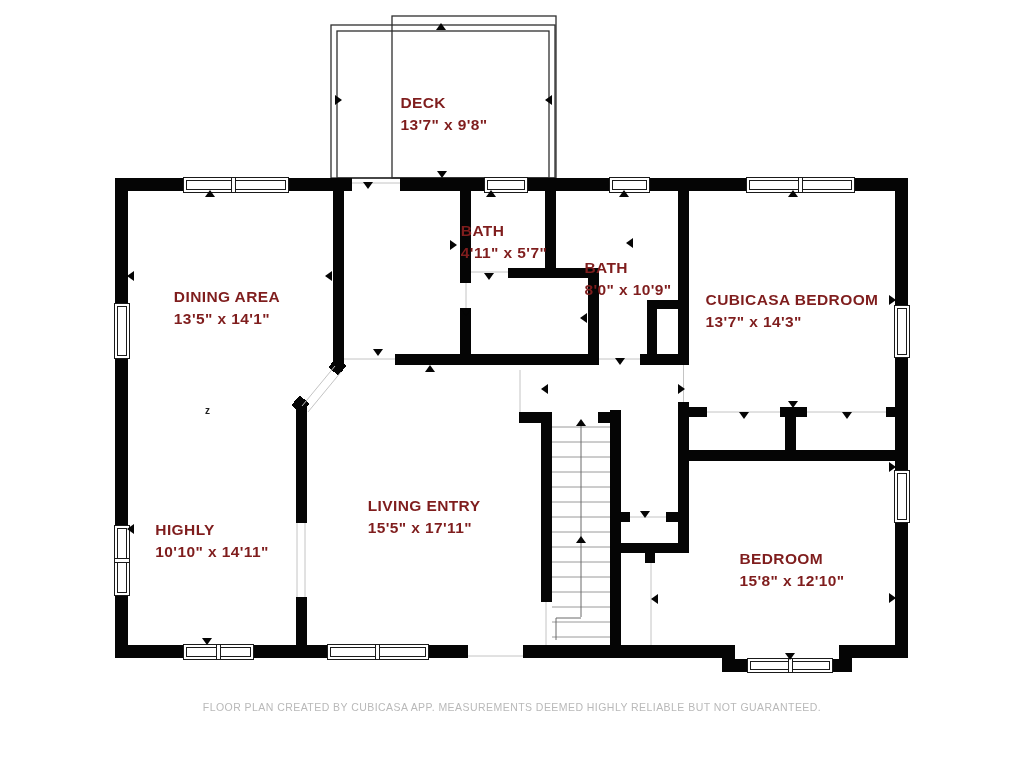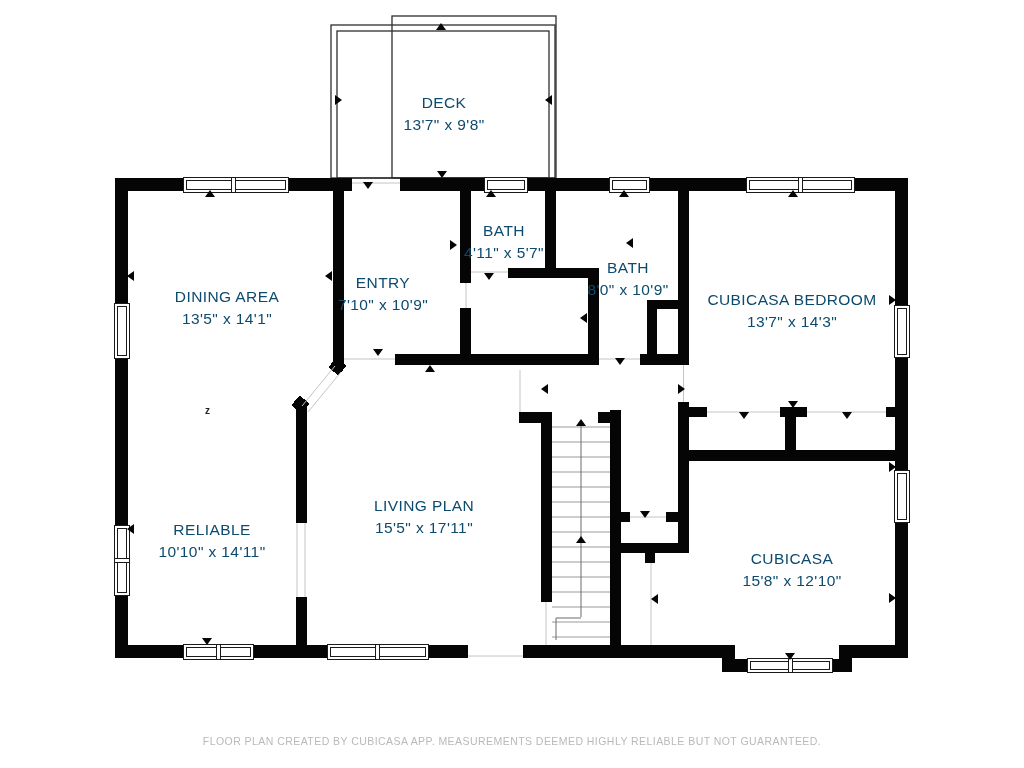--- a/index.html
+++ b/index.html
@@ -1,23 +1,23 @@
 <!DOCTYPE html>
 <html><head>
 <meta charset="utf-8">
 <style>
   html,body{margin:0;padding:0;background:#ffffff;}
   .stage{position:relative;width:1024px;height:768px;background:#ffffff;overflow:hidden;
          font-family:"Liberation Sans",sans-serif;}
   .plan-svg{position:absolute;left:0;top:0;}
-  .room-label{position:absolute;transform:translate(-50%,-50%);text-align:center;
-              color:#0c4a6e;font-size:15.5px;line-height:22px;letter-spacing:.4px;
-              white-space:nowrap;}
+  .room-label{position:absolute;transform:translate(-50%,-50%);
+              color:#7f1d1d;font-size:15.5px;line-height:22px;letter-spacing:.4px;
+              white-space:nowrap;font-weight:bold;}
   .room-label .rname,.room-label .dims{display:block;}
-  .footer{position:absolute;left:0;right:0;top:735px;text-align:center;
+  .footer{position:absolute;left:0;right:0;top:701px;text-align:center;
           font-size:10.5px;letter-spacing:.45px;color:#b9b9b9;}
 </style>
 </head>
 <body>
 
 <div class="stage">
 
 <svg class="plan-svg" width="1024" height="768" viewBox="0 0 1024 768">
   <defs>
     <path id="tU" d="M-5,3 H5 L0,-4 Z"></path>
@@ -237,39 +237,35 @@
     <span class="dims">13'7" x 9'8"</span>
   </div>
   <div class="room-label" style="left:504px;top:242px">
     <span class="rname">BATH</span>
     <span class="dims">4'11" x 5'7"</span>
   </div>
   <div class="room-label" style="left:628px;top:279px">
     <span class="rname">BATH</span>
     <span class="dims">8'0" x 10'9"</span>
   </div>
-  <div class="room-label" style="left:383px;top:294px">
-    <span class="rname">ENTRY</span>
-    <span class="dims">7'10" x 10'9"</span>
-  </div>
   <div class="room-label" style="left:227px;top:308px">
     <span class="rname">DINING AREA</span>
     <span class="dims">13'5" x 14'1"</span>
   </div>
   <div class="room-label" style="left:792px;top:311px">
     <span class="rname">CUBICASA BEDROOM</span>
     <span class="dims">13'7" x 14'3"</span>
   </div>
   <div class="room-label" style="left:212px;top:541px">
-    <span class="rname">RELIABLE</span>
+    <span class="rname">HIGHLY</span>
     <span class="dims">10'10" x 14'11"</span>
   </div>
   <div class="room-label" style="left:424px;top:517px">
-    <span class="rname">LIVING PLAN</span>
+    <span class="rname">LIVING ENTRY</span>
     <span class="dims">15'5" x 17'11"</span>
   </div>
   <div class="room-label" style="left:792px;top:570px">
-    <span class="rname">CUBICASA</span>
+    <span class="rname">BEDROOM</span>
     <span class="dims">15'8" x 12'10"</span>
   </div>
 
   <div class="footer">FLOOR PLAN CREATED BY CUBICASA APP. MEASUREMENTS DEEMED HIGHLY RELIABLE BUT NOT GUARANTEED.</div>
 </div>
 
 </body></html>

